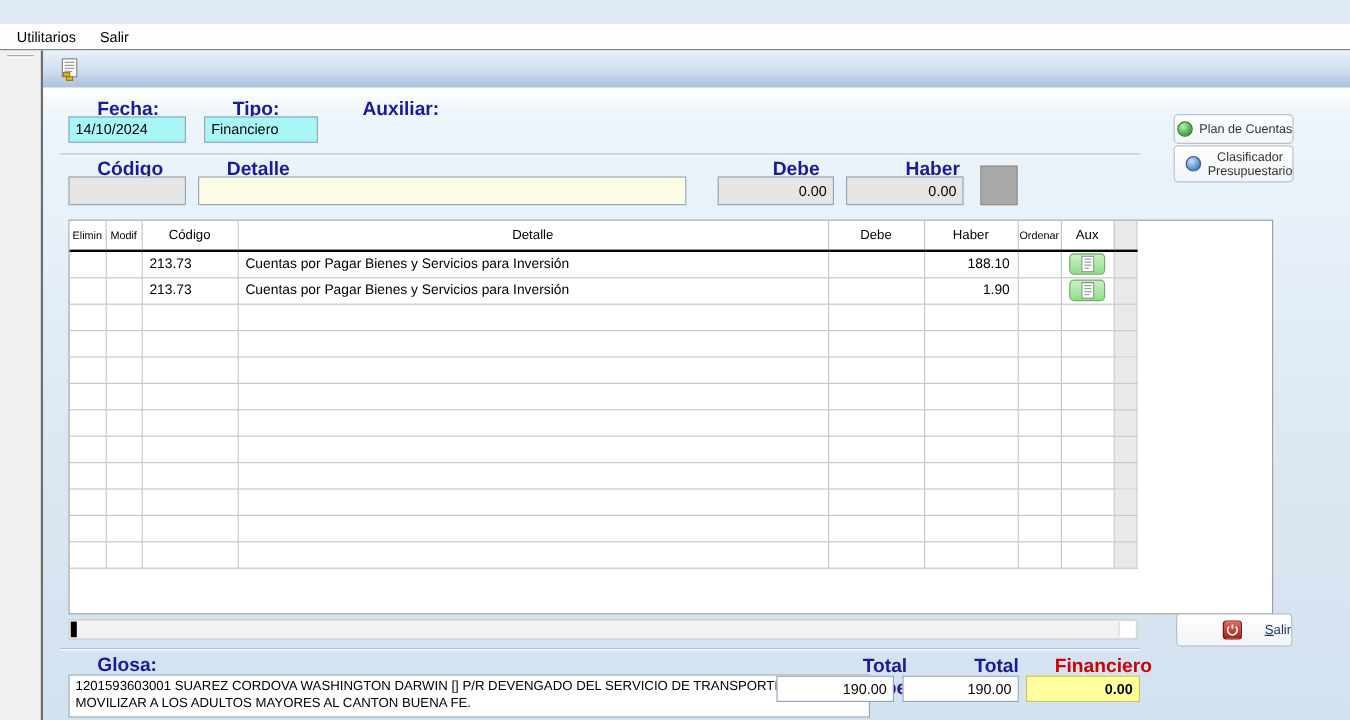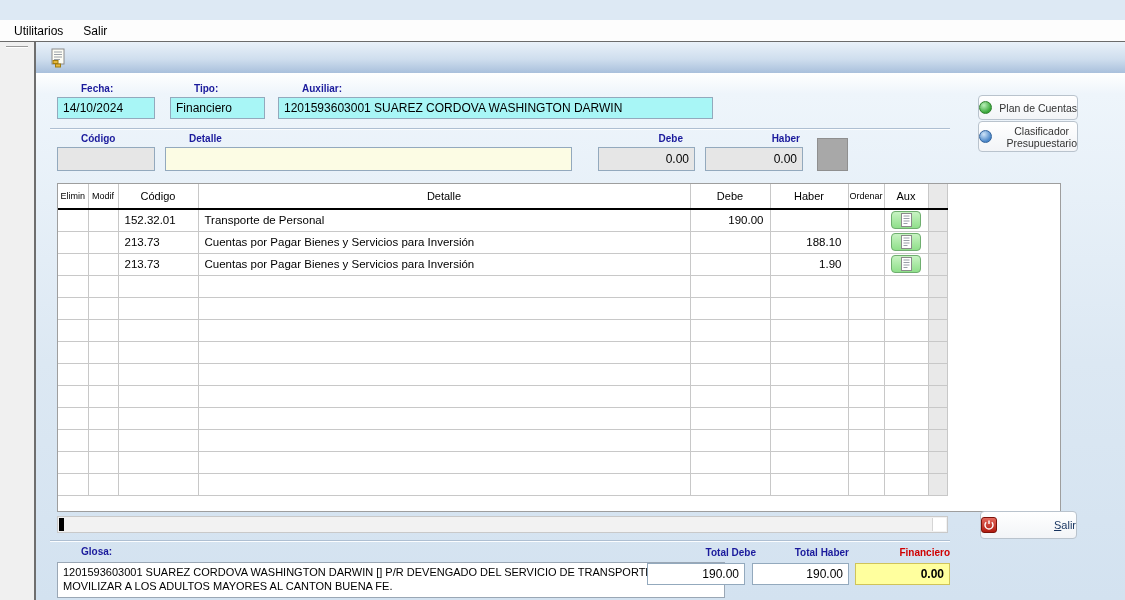--- a/index.html
+++ b/index.html
@@ -25,21 +25,21 @@
 
   
   .toolbar { position:absolute; left:36px; top:42px; width:1089px; height:31px;
     background:linear-gradient(180deg,#e9f1f9 0%,#cfdeee 55%,#a9c0dc 100%); }
   .toolbtn { position:absolute; left:10px; top:4px; width:24px; height:24px; display:flex; align-items:center; justify-content:center; border:1px solid transparent; border-radius:2px; }
 
   
   .main { position:absolute; left:36px; top:73px; width:1089px; height:527px;
     background:linear-gradient(180deg,#ffffff 0%,#eef5fb 4%,#dcE8f3 55%,#d3e2f0 100%); }
 
-  .lbl { position:absolute; font-weight:bold; color:#1a1a9c; font-size:10px;padding-left:24px; }
+  .lbl { position:absolute; font-weight:bold; color:#1a1a9c; font-size:16px;padding-left:24px; }
   .lbl-red { color:#d00000; }
   .field { position:absolute; border:1px solid #93a9bd; font-size:12px; padding:2px 5px; display:flex; align-items:center; background:#fff; }
   .cyan { background:#a8f6f6; }
   .grayf { background:#e6e6e6; }
   .cream { background:#fcfce4; }
   .num { justify-content:flex-end;text-align:center; }
   .yellowf { background:#ffff9e; border-color:#cfc35a; font-weight:bold; }
 
   .hsep { position:absolute; height:2px; border-top:1px solid #aebfd2; border-bottom:1px solid #fbfdff; }
 
@@ -57,21 +57,21 @@
   .auxbtn { width:30px; height:18px; margin:0 auto; border:1px solid #6fae6f; border-radius:4px;
     background:linear-gradient(180deg,#c8f3c3,#8fdf8a); display:flex; align-items:center; justify-content:center; }
 
   
   .hscroll { position:absolute; left:21px; top:443px; width:891px; height:17px; background:#f2f2f2; border:1px solid #c9c9c9; }
   .hthumb { position:absolute; left:1px; top:1px; width:5px; height:13px; background:#000; }
   .hend { position:absolute; right:1px; top:1px; width:14px; height:13px; background:#fff; border-left:1px solid #d5d5d5; }
 
   
   .sidebtn { position:absolute; background:linear-gradient(180deg,#ffffff,#f2f4f7); border:1px solid #b9c3cd; border-radius:4px;
-    display:flex; align-items:center; justify-content:space-between; gap:5px; font-size:11px; color:#333; text-align:center; line-height:12px; cursor:default; }
+    display:flex; align-items:center; justify-content:flex-end; gap:5px; font-size:11px; color:#333; text-align:center; line-height:12px; cursor:default; }
   .sidebtn.disabled { background:#eef2f6; border-color:#dce2e9; color:#9a9a9a; }
   .sphere { width:13px; height:13px; border-radius:50%; flex:0 0 auto; }
   .sphere.green { background:radial-gradient(circle at 35% 30%, #b9f0b9, #3aa83a 70%); border:1px solid #2d7f2d; }
   .sphere.blue { background:radial-gradient(circle at 35% 30%, #cfe4f8, #4a86c8 70%); border:1px solid #33639c; }
   .sq { width:16px; height:16px; background:#a9a9a9; flex:0 0 auto; }
   .powericon { width:16px; height:16px; border-radius:3px; background:linear-gradient(180deg,#e46a5e,#b01b10); border:1px solid #7d120a;
     display:flex; align-items:center; justify-content:center; flex:0 0 auto; }
   .salirtext { color:#16335f; }
 
   
@@ -113,21 +113,20 @@
 
   <div class="main">
 
     <span class="lbl" style="left:21px; top:10px;">Fecha:</span>
     <div class="field cyan" style="left:21px; top:24px; width:98px; height:22px;">14/10/2024</div>
 
     <span class="lbl" style="left:134px; top:10px;">Tipo:</span>
     <div class="field cyan" style="left:134px; top:24px; width:95px; height:22px;">Financiero</div>
 
     <span class="lbl" style="left:242px; top:10px;">Auxiliar:</span>
-    <div class="field cyan" style="left:242px; top:24px; width:435px; height:22px;">1201593603001  SUAREZ CORDOVA WASHINGTON DARWIN</div>
 
     <div class="hsep" style="left:14px; top:55px; width:900px;"></div>
 
     <span class="lbl" style="left:21px; top:60px;">Código</span>
     <div class="field grayf" style="left:21px; top:74px; width:98px; height:24px;"></div>
 
     <span class="lbl" style="left:129px; top:60px;">Detalle</span>
     <div class="field cream" style="left:129px; top:74px; width:407px; height:24px;"></div>
 
     <span class="lbl" style="left:562px; top:60px; width:85px; text-align:right;">Debe</span>
@@ -161,24 +160,24 @@
             <th>Haber</th>
             <th class="small">Ordenar</th>
             <th>Aux</th>
             <th class="filler"></th>
           </tr>
         </thead>
         <tbody>
           <tr>
             <td></td>
             <td></td>
-            <td>152.32.01</td>
-            <td>Transporte de Personal</td>
-            <td class="r">190.00</td>
+            <td>213.73</td>
+            <td>Cuentas por Pagar Bienes y Servicios para Inversión</td>
             <td class="r"></td>
+            <td class="r">188.10</td>
             <td></td>
             <td>
               <div class="auxbtn">
                 <span>
                     <svg width="11" height="14" viewBox="0 0 11 14">
                       <rect x="0.5" y="0.5" width="10" height="13" fill="#fff" stroke="#8a8a8a"></rect>
                       <line x1="2.5" y1="3" x2="8.5" y2="3" stroke="#9aa0a8"></line>
                       <line x1="2.5" y1="5.5" x2="8.5" y2="5.5" stroke="#9aa0a8"></line>
                       <line x1="2.5" y1="8" x2="8.5" y2="8" stroke="#9aa0a8"></line>
                       <line x1="2.5" y1="10.5" x2="6.5" y2="10.5" stroke="#9aa0a8"></line>
@@ -187,60 +186,37 @@
               </div>
             </td>
             <td class="filler"></td>
           </tr>
           <tr>
             <td></td>
             <td></td>
             <td>213.73</td>
             <td>Cuentas por Pagar Bienes y Servicios para Inversión</td>
             <td class="r"></td>
-            <td class="r">188.10</td>
+            <td class="r">1.90</td>
             <td></td>
             <td>
               <div class="auxbtn">
                 <span>
                     <svg width="11" height="14" viewBox="0 0 11 14">
                       <rect x="0.5" y="0.5" width="10" height="13" fill="#fff" stroke="#8a8a8a"></rect>
                       <line x1="2.5" y1="3" x2="8.5" y2="3" stroke="#9aa0a8"></line>
                       <line x1="2.5" y1="5.5" x2="8.5" y2="5.5" stroke="#9aa0a8"></line>
                       <line x1="2.5" y1="8" x2="8.5" y2="8" stroke="#9aa0a8"></line>
                       <line x1="2.5" y1="10.5" x2="6.5" y2="10.5" stroke="#9aa0a8"></line>
                     </svg>
                   </span>
               </div>
             </td>
             <td class="filler"></td>
           </tr>
-          <tr>
-            <td></td>
-            <td></td>
-            <td>213.73</td>
-            <td>Cuentas por Pagar Bienes y Servicios para Inversión</td>
-            <td class="r"></td>
-            <td class="r">1.90</td>
-            <td></td>
-            <td>
-              <div class="auxbtn">
-                <span>
-                    <svg width="11" height="14" viewBox="0 0 11 14">
-                      <rect x="0.5" y="0.5" width="10" height="13" fill="#fff" stroke="#8a8a8a"></rect>
-                      <line x1="2.5" y1="3" x2="8.5" y2="3" stroke="#9aa0a8"></line>
-                      <line x1="2.5" y1="5.5" x2="8.5" y2="5.5" stroke="#9aa0a8"></line>
-                      <line x1="2.5" y1="8" x2="8.5" y2="8" stroke="#9aa0a8"></line>
-                      <line x1="2.5" y1="10.5" x2="6.5" y2="10.5" stroke="#9aa0a8"></line>
-                    </svg>
-                  </span>
-              </div>
-            </td>
-            <td class="filler"></td>
-          </tr>
 
         <tr>
           <td></td>
               <td></td>
               <td></td>
           <td></td>
               <td></td>
               <td></td>
           <td></td>
               <td></td>

